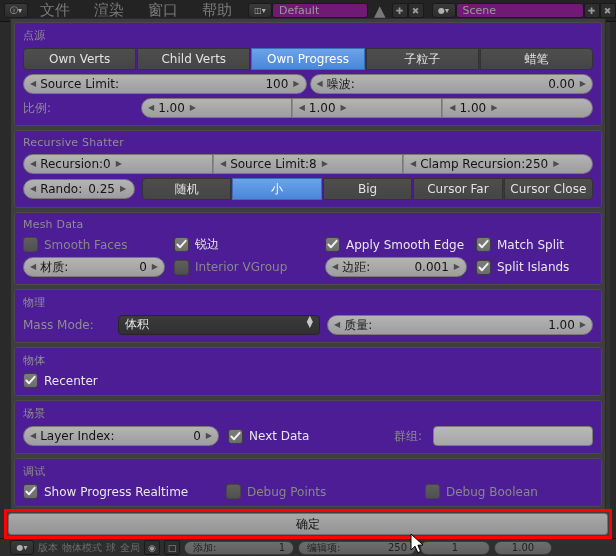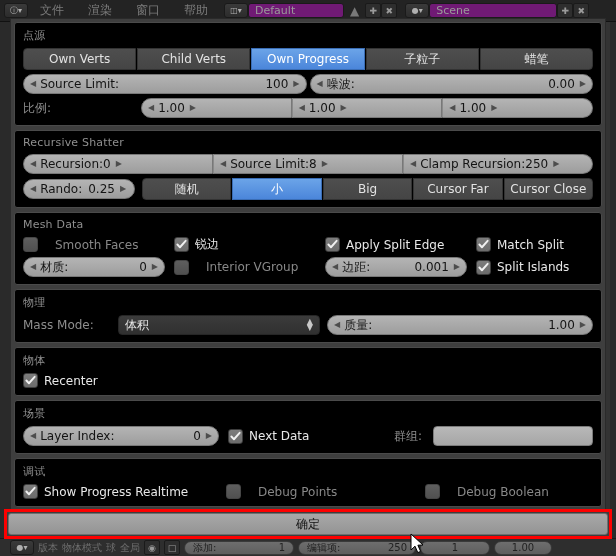--- a/index.html
+++ b/index.html
@@ -11,21 +11,21 @@
   }
   #root { position: relative; width: 616px; height: 556px; }
 
   
   .topbar {
     position: absolute; top: 0; left: 0; width: 616px; height: 22px;
     background: #232323; border-bottom: 1px solid #111;
     display: flex; align-items: center; gap: 0;
   }
   .tb-item {
-    color: #8c8c8c; font-size: 12px; padding: 0 12px; white-space: nowrap;
+    color: #8c8c8c; font-size: 15px; padding: 0 12px; white-space: nowrap;
     opacity: .82;
   }
   .tb-icon {
     width: 24px; height: 15px; margin-left: 4px;
     background: linear-gradient(#3a3a3a,#2c2c2c);
     border: 1px solid #1a1a1a; border-radius: 3px;
     display: inline-flex; align-items: center; justify-content: center;
     color: #b0b0b0; font-size: 8px;
   }
   .tb-field {
@@ -61,21 +61,21 @@
 
   
   #dialog {
     position: absolute; left: 10px; top: 18px; width: 596px; height: 521px;
     background: #3e3e3e;
     border: 1px solid #2a2a2a;
     padding: 3px 3px 0 3px;
   }
 
   .panel {
-    background: #000000;
+    background: #4c1d95;
     border: 1px solid #4a4a4a;
     border-radius: 3px;
     margin-bottom: 4px;
     padding: 5px 8px 7px 8px;
   }
   .panel-title {
     color: #8f8f8f; font-size: 11px; margin-bottom: 5px; letter-spacing: .2px;
   }
   .row { display: flex; align-items: center; gap: 3px; margin-bottom: 4px; }
   .row:last-child { margin-bottom: 0; }
@@ -135,29 +135,29 @@
     border: 1px solid #3d3d3d;
     display: flex; align-items: center; justify-content: center;
   }
   .cbbox.on {
     background: linear-gradient(#7c7c7c, #6c6c6c);
   }
   .cbbox .tick {
     width: 11px; height: 11px; display: block;
   }
   .cblabel { color: #e8e8e8; font-size: 12px; white-space: nowrap; }
-  .cblabel.dim { color: #888; margin-left: 11px; }
+  .cblabel.dim { color: #888; }
   .cbbox.dim { background: linear-gradient(#5e5e5e,#505050); border-color:#464646; }
 
   
   .dropdown {
     height: 20px; border-radius: 4px;
     background: linear-gradient(#3b3b3b, #303030);
     border: 1px solid #262626;
-    display: flex; align-items: center; padding: 0 6px;
+    display: flex; align-items: flex-start; padding: 0 6px;
     color: #e6e6e6; font-size: 12px; cursor: pointer;
   }
   .dropdown .updown {
     margin-left: auto; display: flex; flex-direction: column;
     line-height: 6px; font-size: 8px; color: #c8c8c8;
   }
   .field-label { color: #8e8e8e; font-size: 12px; white-space: nowrap; }
 
   
   .textinput {
@@ -336,21 +336,21 @@
               </svg>
           </span>
           <span class="cblabel">锐边</span>
         </div>
         <div style="width:148px" class="cb">
           <span class="cbbox on">
             <svg class="tick" viewBox="0 0 12 12">
                 <path d="M1.5 6 L4.3 9 L10.5 2" fill="none" stroke="#f0f0f0" stroke-width="2.1" stroke-linecap="round" stroke-linejoin="round"></path>
               </svg>
           </span>
-          <span class="cblabel">Apply Split Edge</span>
+          <span class="cblabel">Apply Smooth Edge</span>
         </div>
         <div class="cb">
           <span class="cbbox on">
             <svg class="tick" viewBox="0 0 12 12">
                 <path d="M1.5 6 L4.3 9 L10.5 2" fill="none" stroke="#f0f0f0" stroke-width="2.1" stroke-linecap="round" stroke-linejoin="round"></path>
               </svg>
           </span>
           <span class="cblabel">Match Split</span>
         </div>
       </div>

